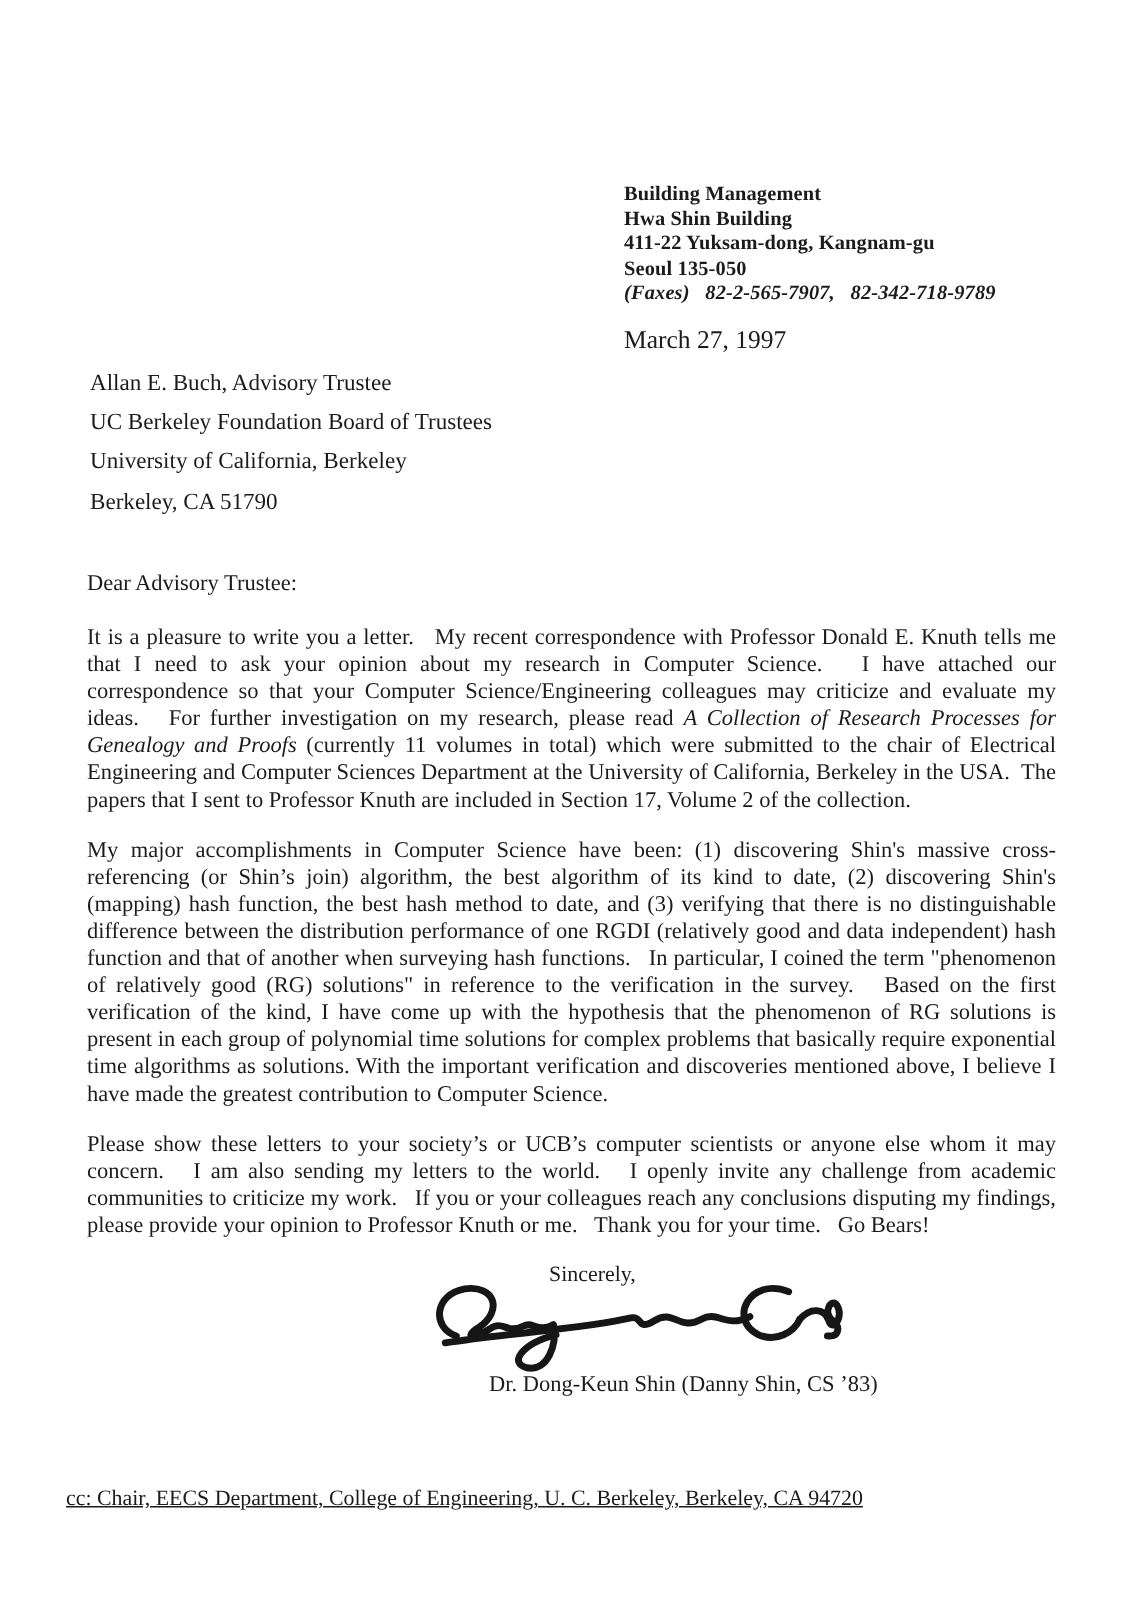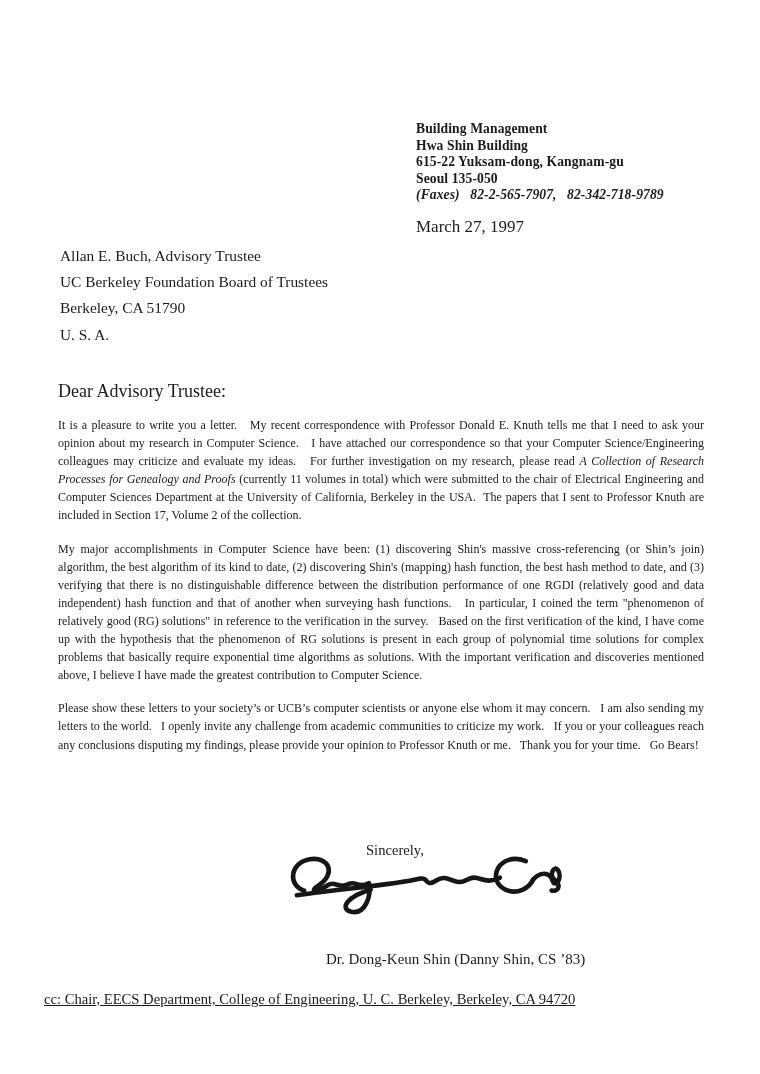--- a/index.html
+++ b/index.html
@@ -35,28 +35,28 @@
     position: absolute;
     left: 60px;
     top: 243px;
     font-size: 15.4px;
     line-height: 26.2px;
   }
   .salutation {
     position: absolute;
     left: 58px;
     top: 381px;
-    font-size: 18px;
+    font-size: 15px;
   }
   .body-text {
     position: absolute;
     left: 58px;
     top: 416px;
     width: 646px;
-    font-size: 12px;
+    font-size: 15px;
     line-height: 18.1px;
     text-align: justify;
   }
   .body-text p {
     margin: 0 0 15px 0;
     white-space: pre-wrap;
   }
   .valediction {
     position: absolute;
     left: 366px;
@@ -68,51 +68,50 @@
     left: 282px;
     top: 850px;
     width: 290px;
     height: 72px;
   }
   .signer {
     position: absolute;
     left: 326px;
     top: 915px;
     font-size: 15px;
-    margin-top: 36px;
   }
   .cc-line {
     position: absolute;
     left: 44px;
     top: 991px;
     font-size: 14.6px;
     text-decoration: underline;
   }
   em { font-style: italic; }
 </style>
 </head>
 <body>
 
 <div class="page">
 
   <div class="letterhead">
     <div>Building Management</div>
     <div>Hwa Shin Building</div>
-    <div>615-22 Yuksam-dong, Kangnam-gu</div>
+    <div>411-22 Yuksam-dong, Kangnam-gu</div>
     <div>Seoul 135-050</div>
     <div class="fax">(Faxes)   82-2-565-7907,   82-342-718-9789</div>
   </div>
 
   <div class="date">March 27, 1997</div>
 
   <div class="recipient">
     <div>Allan E. Buch, Advisory Trustee</div>
     <div>UC Berkeley Foundation Board of Trustees</div>
+    <div>University of California, Berkeley</div>
     <div>Berkeley, CA 51790</div>
-    <div>U. S. A.</div>
   </div>
 
   <div class="salutation">Dear Advisory Trustee:</div>
 
   <div class="body-text">
     <p><span>It is a pleasure to write you a letter.   My recent correspondence with Professor Donald E. Knuth tells me that I need to ask your opinion about my research in Computer Science.   I have attached our correspondence so that your Computer Science/Engineering colleagues may criticize and evaluate my ideas.   For further investigation on my research, please read </span><em>A Collection of Research Processes for Genealogy and Proofs</em><span> (currently 11 volumes in total) which were submitted to the chair of Electrical Engineering and Computer Sciences Department at the University of California, Berkeley in the USA.  The papers that I sent to Professor Knuth are included in Section 17, Volume 2 of the collection.</span></p>
     <p>My major accomplishments in Computer Science have been: (1) discovering Shin's massive cross-referencing (or Shin’s join) algorithm, the best algorithm of its kind to date, (2) discovering Shin's (mapping) hash function, the best hash method to date, and (3) verifying that there is no distinguishable difference between the distribution performance of one RGDI (relatively good and data independent) hash function and that of another when surveying hash functions.   In particular, I coined the term "phenomenon of relatively good (RG) solutions" in reference to the verification in the survey.   Based on the first verification of the kind, I have come up with the hypothesis that the phenomenon of RG solutions is present in each group of polynomial time solutions for complex problems that basically require exponential time algorithms as solutions. With the important verification and discoveries mentioned above, I believe I have made the greatest contribution to Computer Science.</p>
     <p>Please show these letters to your society’s or UCB’s computer scientists or anyone else whom it may concern.   I am also sending my letters to the world.   I openly invite any challenge from academic communities to criticize my work.   If you or your colleagues reach any conclusions disputing my findings, please provide your opinion to Professor Knuth or me.   Thank you for your time.   Go Bears!</p>
   </div>
 

